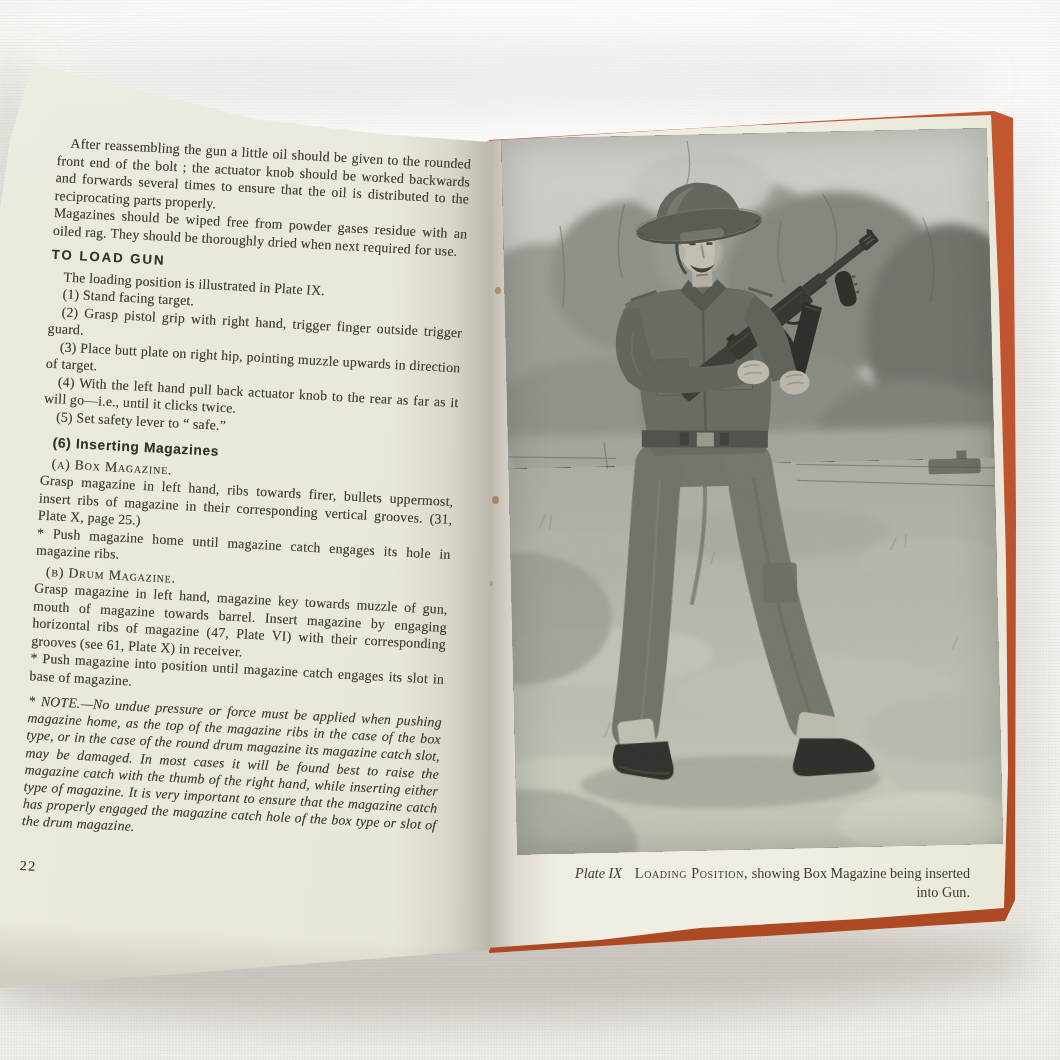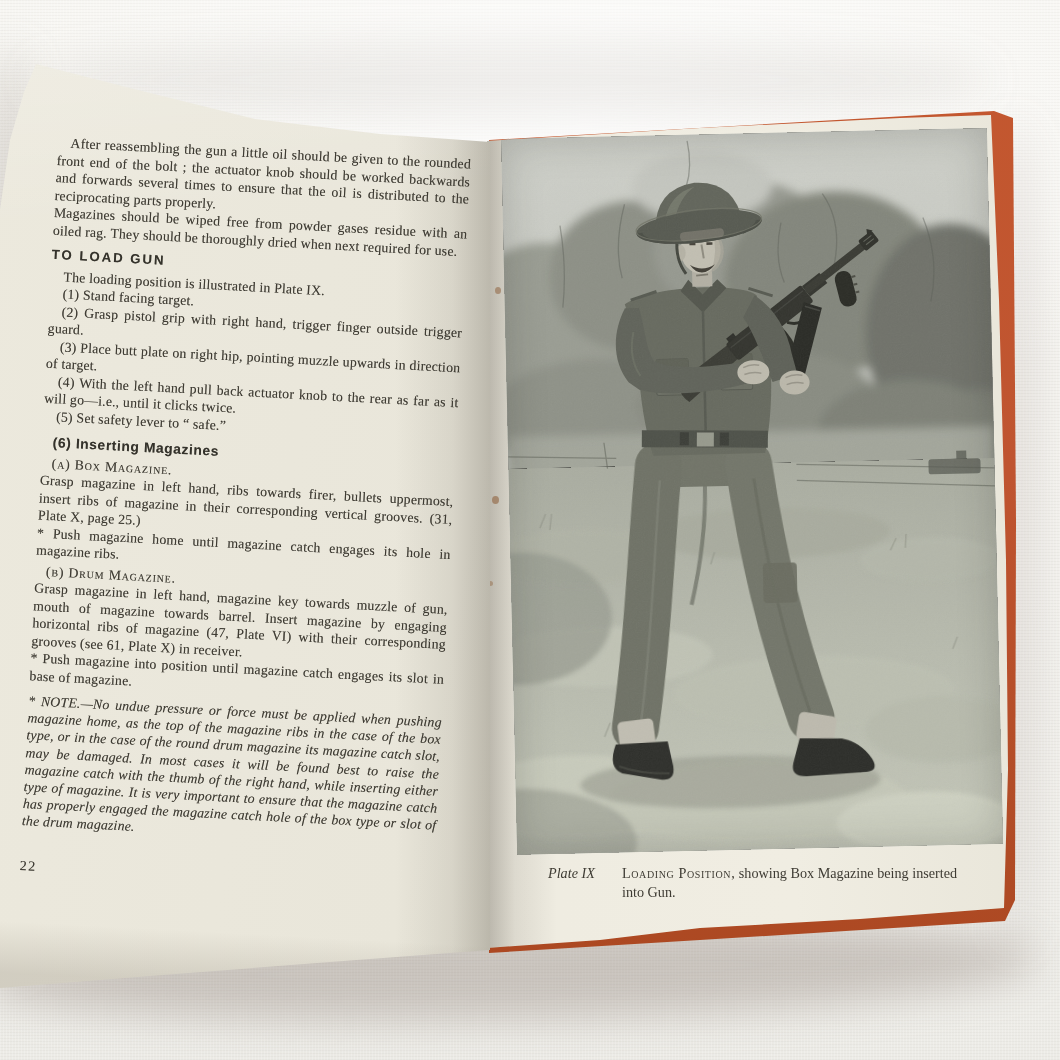--- a/index.html
+++ b/index.html
@@ -21,20 +21,21 @@
   .cover-edge{
     position:absolute;inset:0;
     clip-path:polygon(489px 140px,994px 111px,1013px 118px,1016px 520px,1015px 900px,1005px 921px,700px 940px,489px 953px);
     background:linear-gradient(180deg,#c4582f 0%,#bf5430 45%,#a8461f 100%);
   }
   .page{position:absolute;inset:0;}
   .page-right{
     clip-path:polygon(487px 141px,700px 128px,900px 118px,991px 115px,999px 300px,1006px 560px,1008px 770px,1004px 908px,860px 919px,700px 928px,600px 940px,487px 948px);
     background:linear-gradient(90deg,#d3d0c2 0%,#e4e1d4 7%,#ecead e0%,#eeebe0 30%,#f0ede2 75%,#e9e6da 97%,#ded8c9 100%);
     background:linear-gradient(90deg,#d3d0c2 0%,#e4e1d4 7%,#eeebe0 30%,#f0ede2 75%,#e9e6da 97%,#ded8c9 100%);
+    text-align:right;
   }
   .page-left{
     clip-path:polygon(36px 64px,130px 88px,255px 119px,380px 134px,490px 142px,490px 950px,330px 962px,150px 976px,0px 988px,0px 210px,10px 140px,24px 92px);
     background:
       linear-gradient(175deg, rgba(255,255,255,.25) 0%, rgba(0,0,0,0) 20%),
       linear-gradient(100deg,#ece9dd 0%,#e9e6da 45%,#e2dfd2 72%,#d5d2c3 90%,#c9c6b6 100%);
   }
   .gutter-shade-left{position:absolute;left:395px;top:120px;width:95px;height:850px;
     background:linear-gradient(90deg,rgba(70,64,50,0) 0%,rgba(70,64,50,.10) 60%,rgba(60,54,42,.26) 100%);}
   .gutter-shade-right{position:absolute;left:487px;top:110px;width:70px;height:850px;

